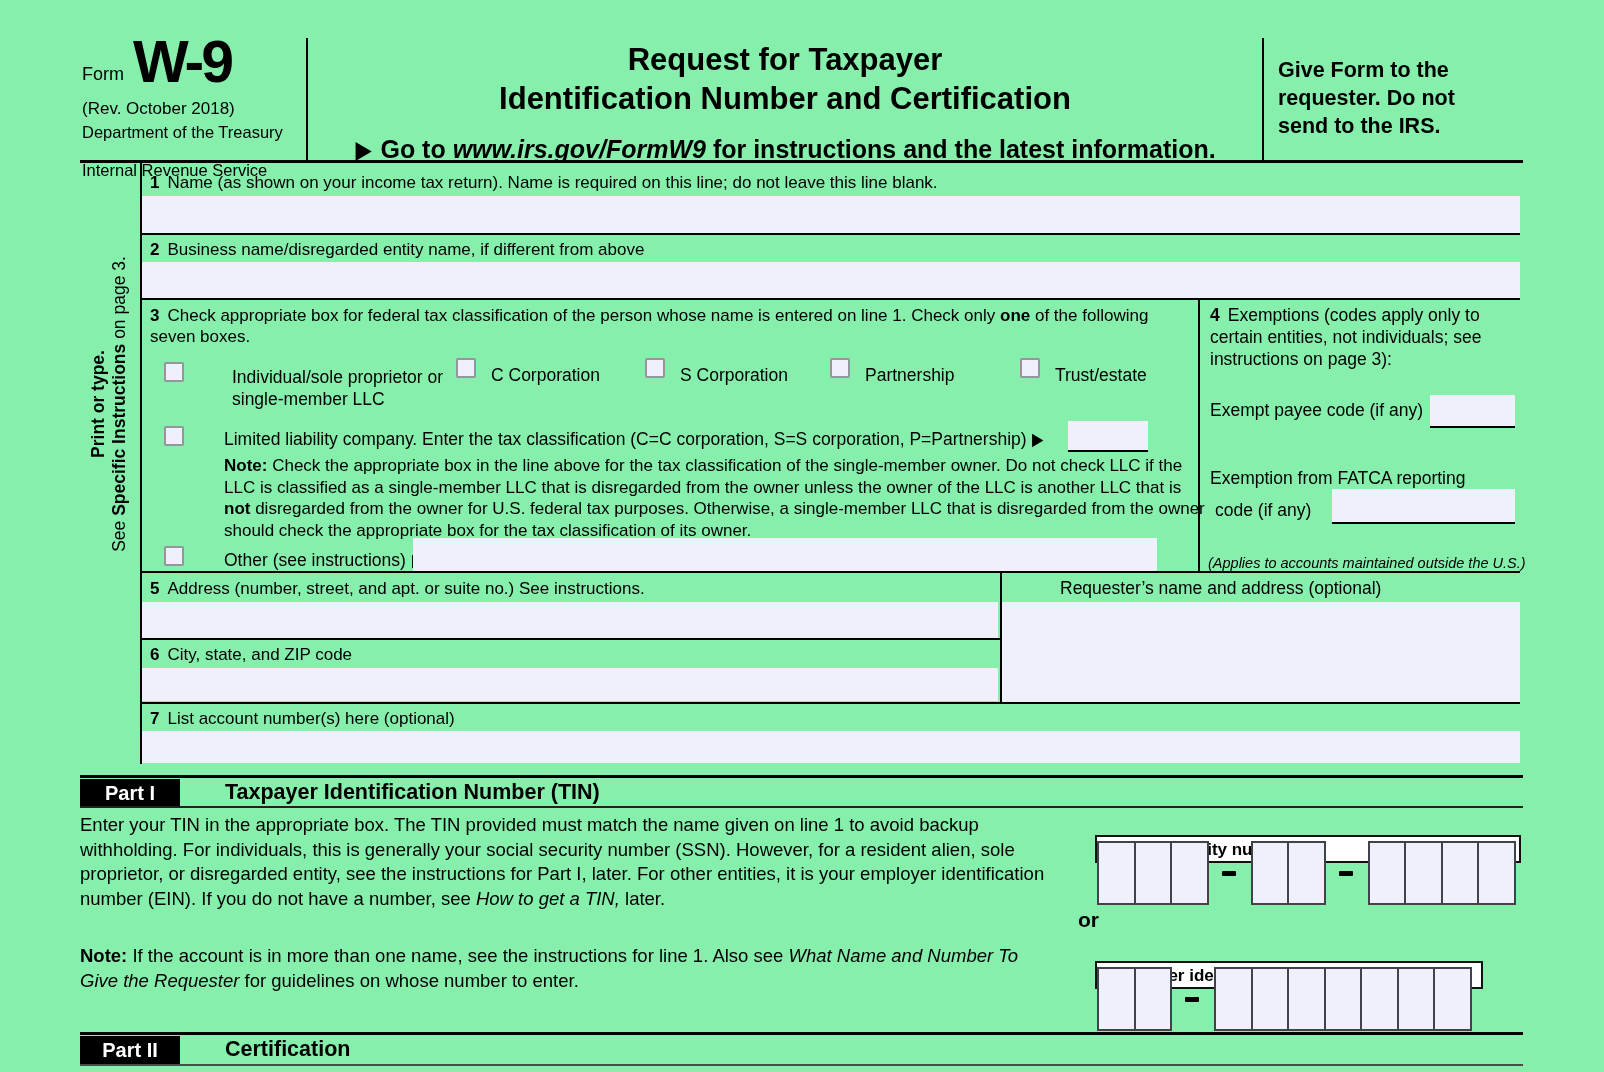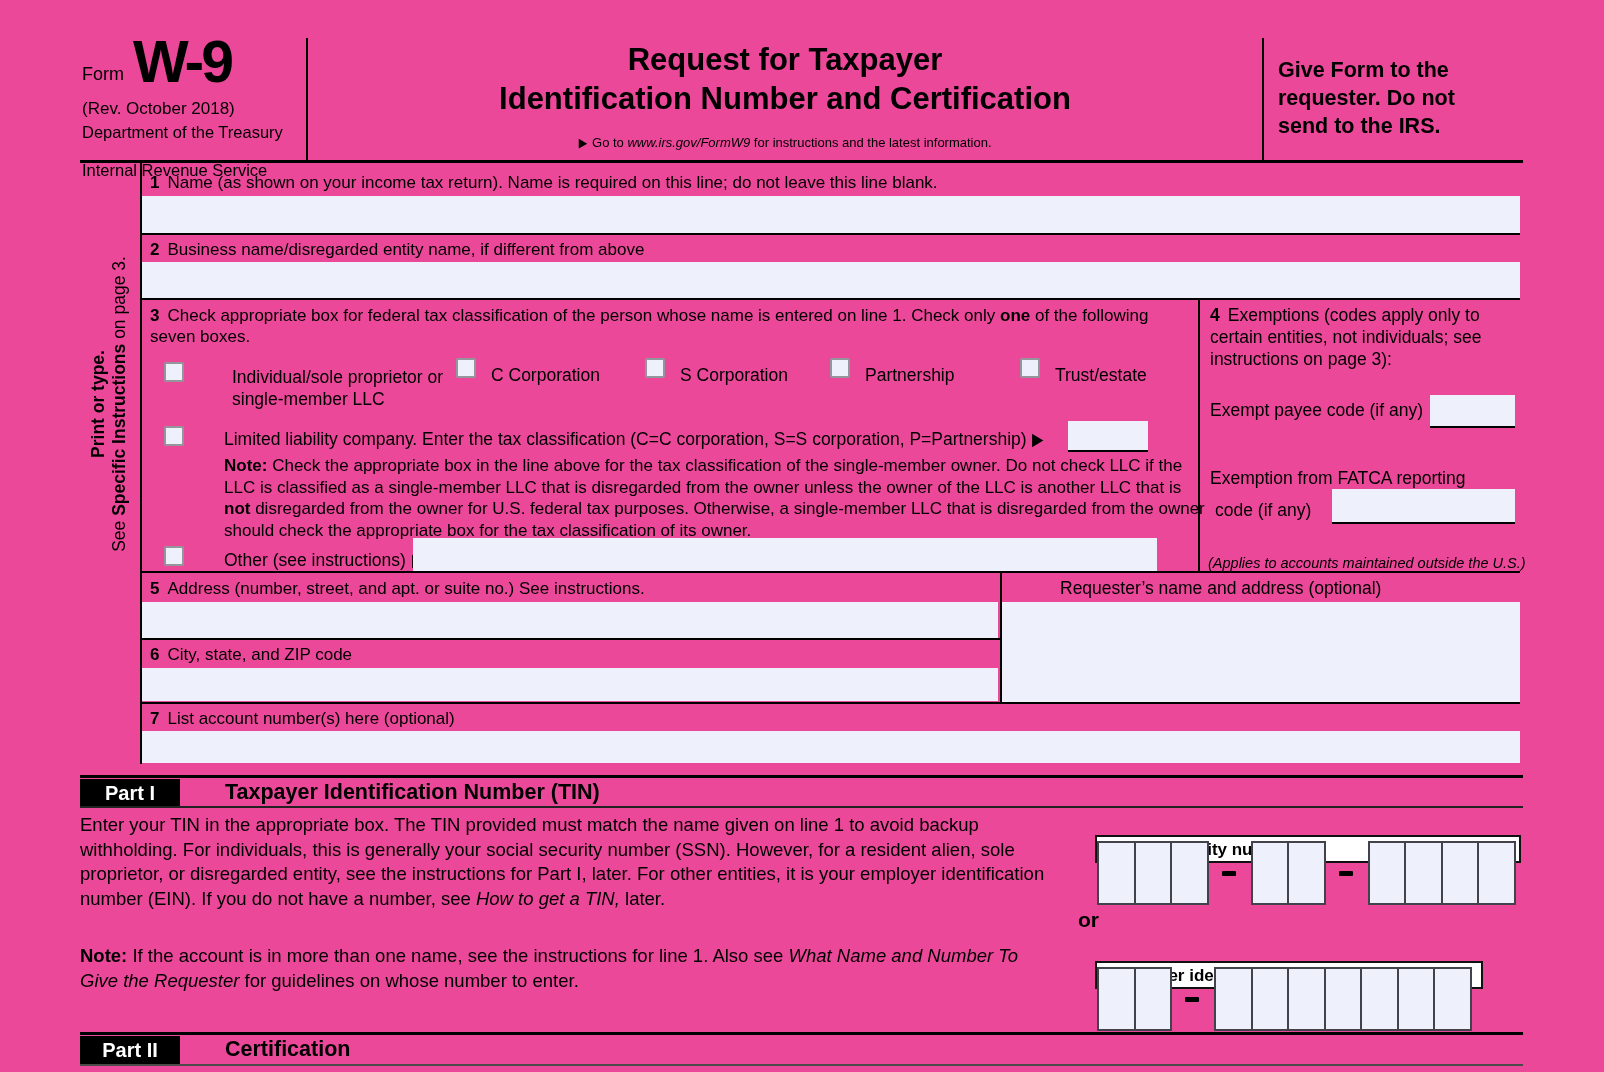--- a/index.html
+++ b/index.html
@@ -1,16 +1,16 @@
 <!DOCTYPE html>
 <html><head>
 <meta charset="utf-8">
 <style>
   html,body{margin:0;padding:0;background:#fff;}
-  #page{position:relative;width:1604px;height:1072px;background:#ec4899;overflow:hidden;
+  #page{position:relative;width:1604px;height:1072px;background:#86efac;overflow:hidden;
         font-family:"Liberation Sans","DejaVu Sans",sans-serif;color:#000;}
   .abs{position:absolute;}
   .b{font-weight:bold;}
   .i{font-style:italic;}
   .hline{position:absolute;background:#000;}
   .vline{position:absolute;background:#000;width:2px;}
   .field{position:absolute;background:#eef1fc;}
   .cb{position:absolute;width:20px;height:20px;background:#eef1fc;border:2px solid #95959c;
       border-radius:2px;box-sizing:border-box;}
   .lbl{position:absolute;font-size:17px;line-height:21px;}
@@ -40,21 +40,21 @@
   <div class="abs" style="left:82px;top:64px;font-size:18px;">Form</div>
   <div class="abs b" style="left:133px;top:28px;font-size:59px;letter-spacing:-3px;">W-9</div>
   <div class="abs" style="left:82px;top:99px;font-size:17px;">(Rev. October 2018)</div>
   <div class="abs" style="left:82px;top:123px;font-size:16.5px;">Department of the Treasury</div>
   <div class="abs" style="left:82px;top:161px;font-size:16.5px;">Internal Revenue Service</div>
 
   <div class="vline" style="left:306px;top:38px;height:124px;"></div>
 
   <div class="hdr-title" style="top:81px;">Identification Number and Certification</div>
   <div class="hdr-title" style="top:42px;">Request for Taxpayer</div>
-  <div class="abs" style="left:310px;top:135px;width:950px;text-align:center;font-size:13px;font-weight:normal;">
+  <div class="abs" style="left:310px;top:135px;width:950px;text-align:center;font-size:25px;font-weight:bold;">
     <span class="arrow">▶</span>
     <span>Go to </span><span class="i">www.irs.gov/FormW9</span><span> for instructions and the latest information.</span>
   </div>
 
   <div class="vline" style="left:1262px;top:38px;height:124px;"></div>
   <div class="abs b" style="left:1278px;top:56px;width:204px;font-size:21.5px;line-height:28px;">Give Form to the requester. Do not send to the IRS.</div>
 
   <div class="hline" style="left:80px;top:160px;width:1443px;height:3px;"></div>
 
   <div class="sidebar-rot">

